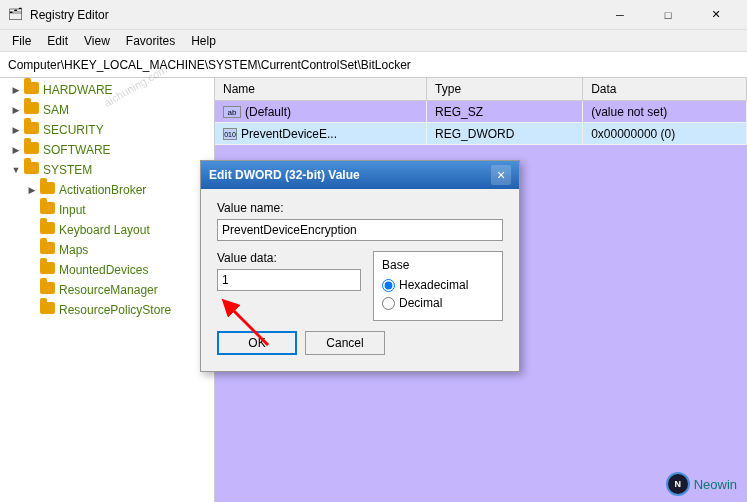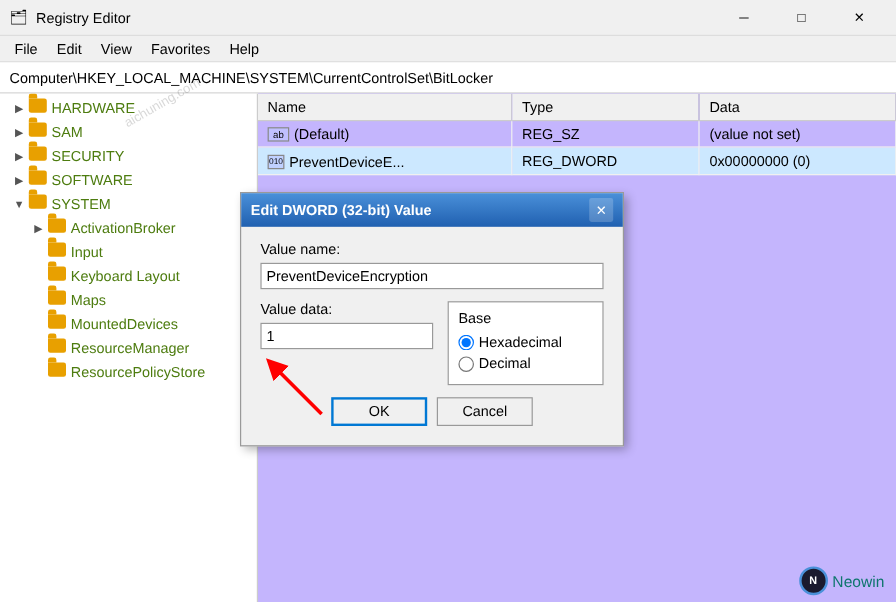--- a/index.html
+++ b/index.html
@@ -261,21 +261,20 @@
       align-items: center;
       gap: 4px;
       margin-bottom: 4px;
       font-size: 12px;
     }
     .radio-row input[type="radio"] {
       margin: 0;
     }
     .dialog-buttons {
       display: flex;
-      justify-content: center;
       gap: 8px;
       margin-top: 10px;
       padding-bottom: 4px;
     }
     .dialog-btn {
       width: 80px;
       height: 24px;
       border: 1px solid #999;
       background: #f0f0f0;
       font-size: 12px;

